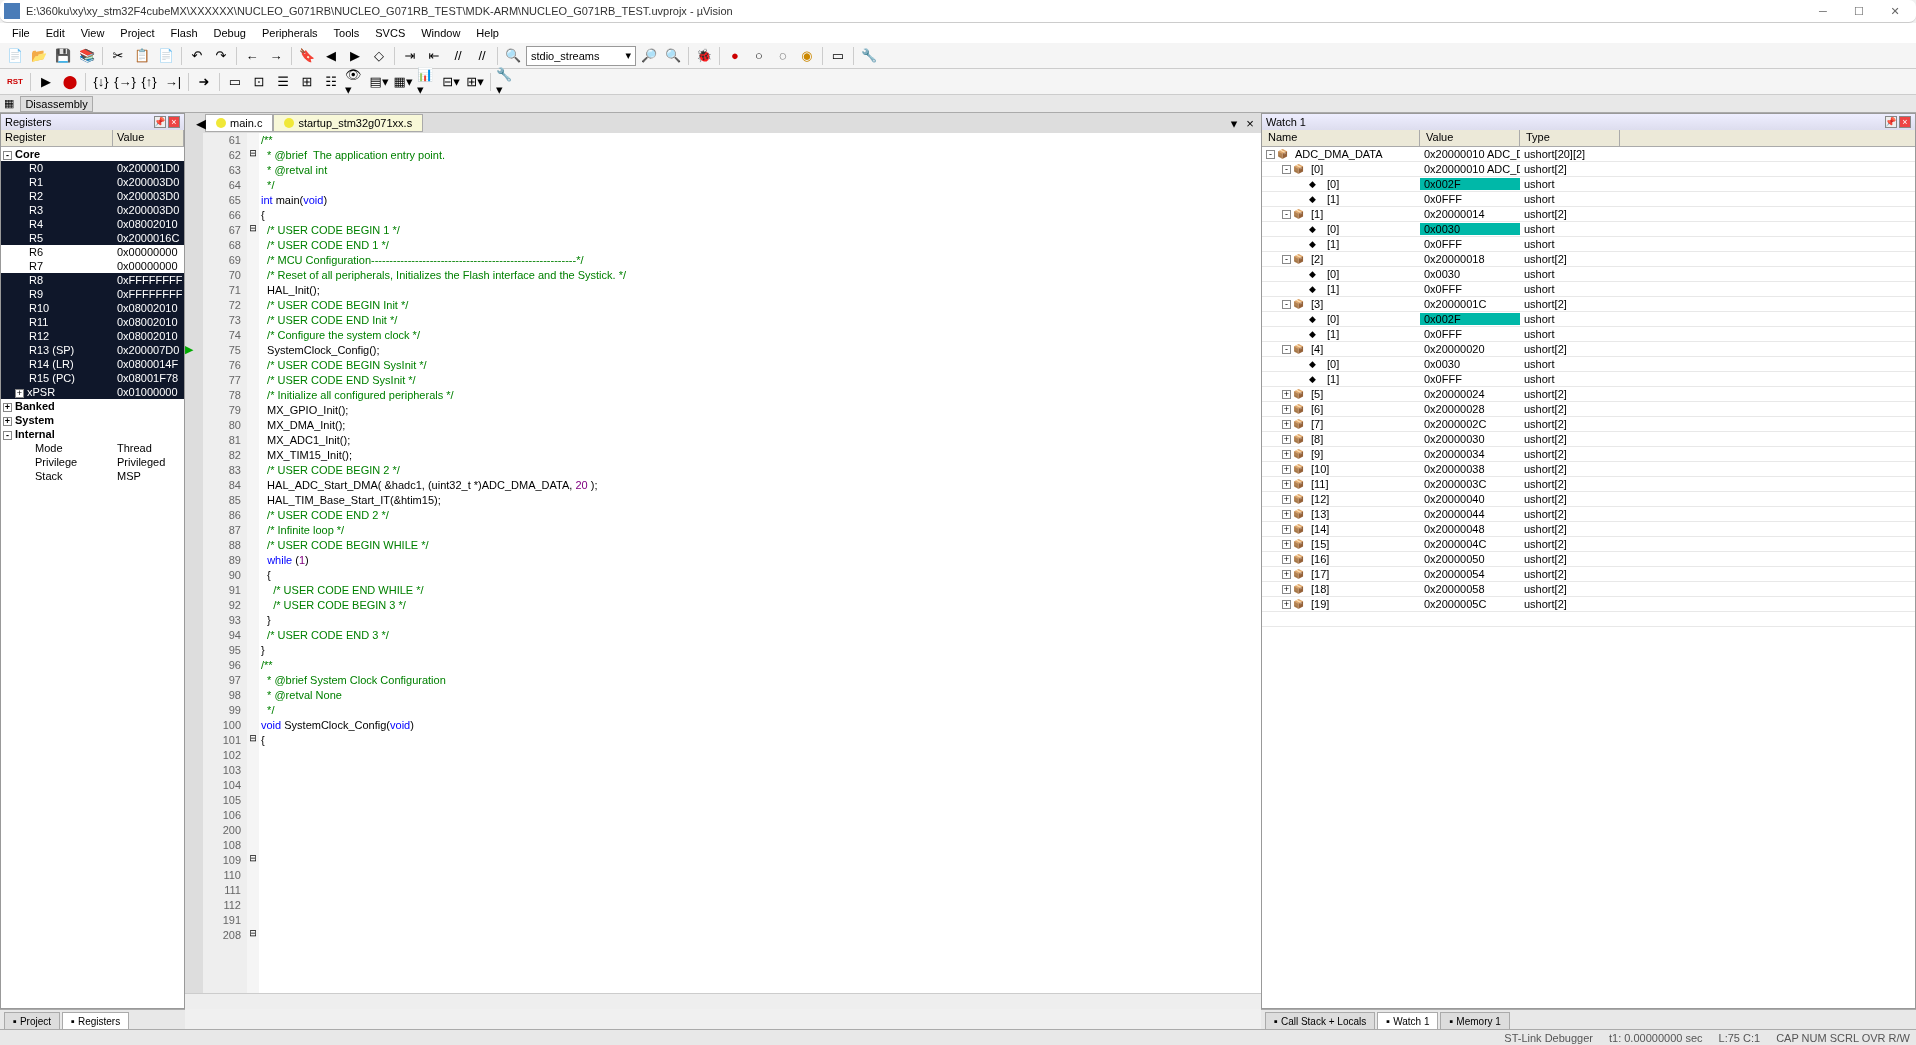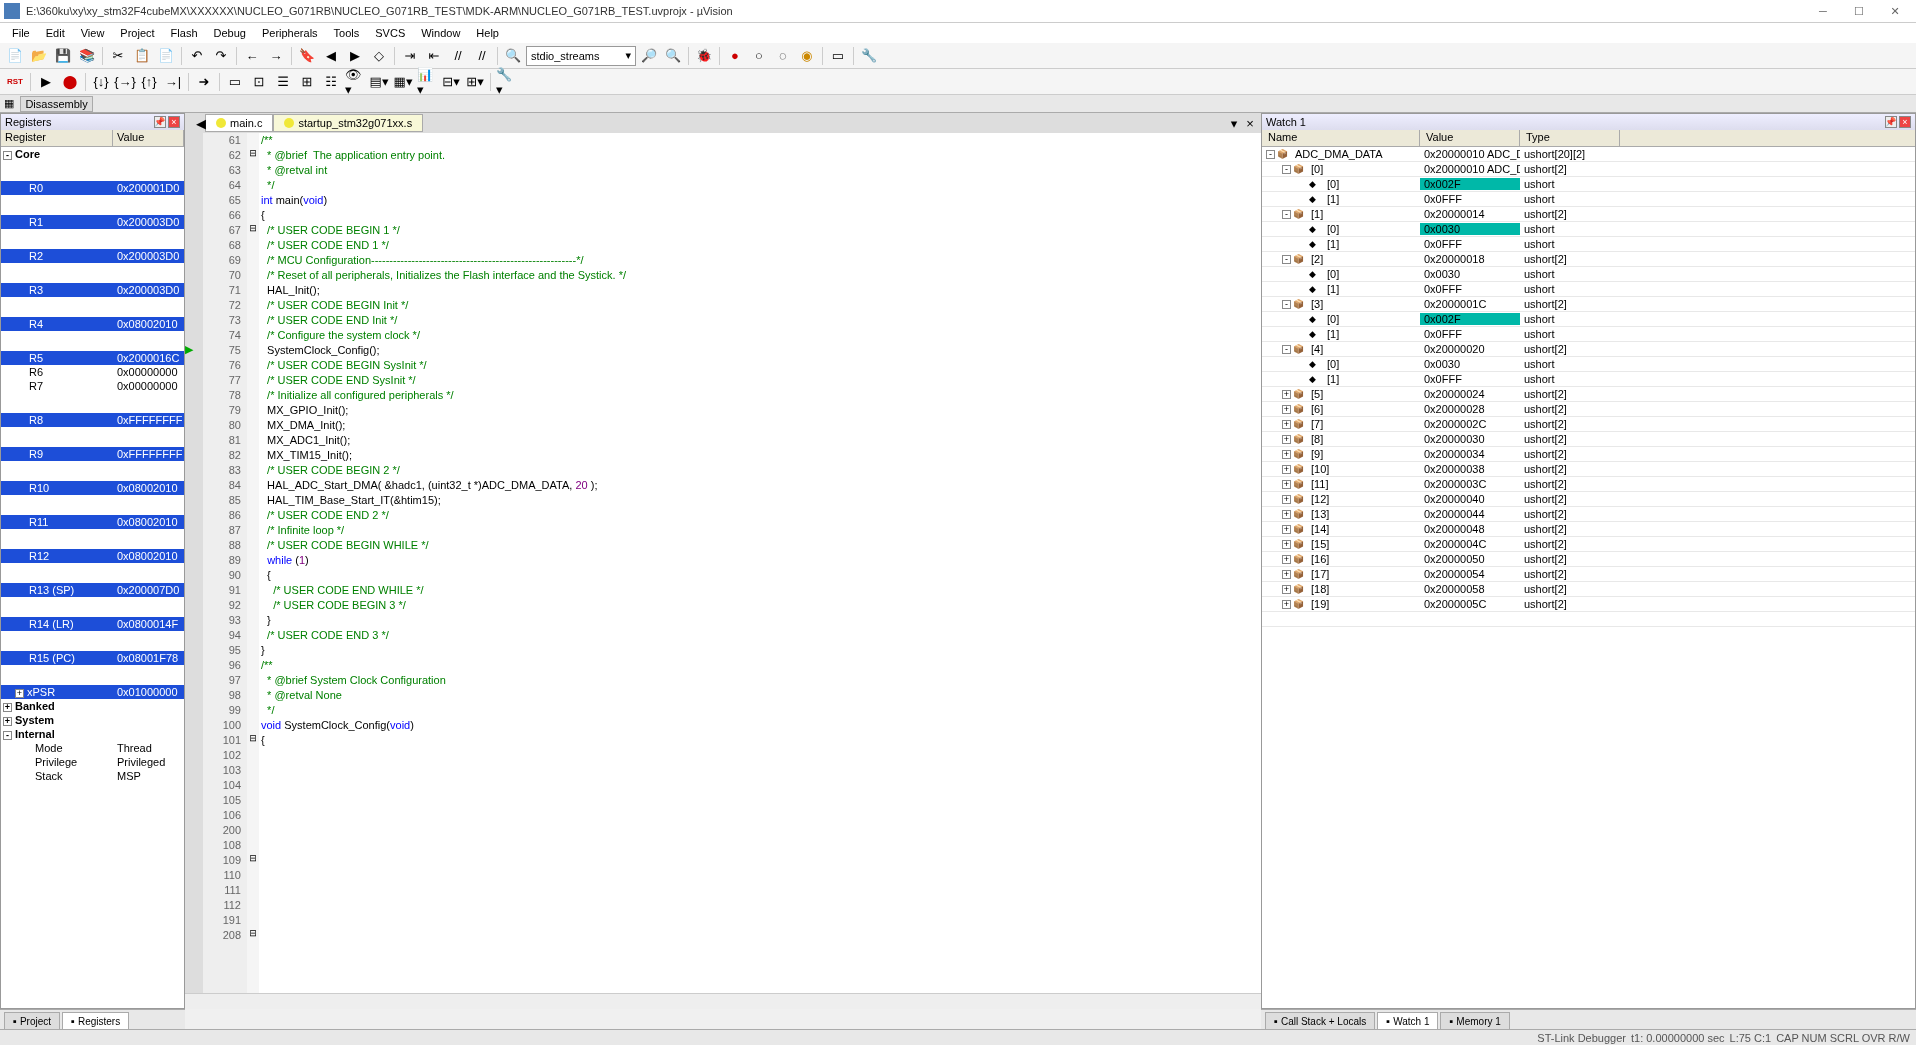--- a/index.html
+++ b/index.html
@@ -1,17 +1,17 @@
 <!DOCTYPE html>
 <html><head>
 <meta charset="utf-8">
 <style>
 * { margin: 0; padding: 0; box-sizing: border-box; font-family: 'Segoe UI', Tahoma, sans-serif; font-size: 11px; }
 body { background: #f0f0f0; overflow: hidden; }
-.title-bar { background: #fff; height: 23px; display: flex; align-items: center; padding: 0 4px; border-bottom: 1px solid #ccc; }
+.title-bar { background: #fff; height: 23px; display: flex; align-items: center; padding: 0 4px; border-bottom: 1px solid #ccc; border-radius: 7px; }
 .title-bar .icon { width: 16px; height: 16px; background: #4a7cb8; margin-right: 6px; }
 .title-bar .title { flex: 1; color: #333; }
 .sys-buttons { display: flex; gap: 2px; }
 .sys-btn { width: 34px; height: 20px; display: flex; align-items: center; justify-content: center; cursor: pointer; color: #666; }
 .menu-bar { background: #fff; height: 20px; display: flex; align-items: center; padding: 0 6px; gap: 4px; }
 .menu-item { padding: 2px 6px; cursor: pointer; }
 .toolbar { background: #f5f5f5; height: 26px; display: flex; align-items: center; padding: 0 4px; gap: 2px; border-bottom: 1px solid #ccc; }
 .tool-btn { width: 22px; height: 22px; display: flex; align-items: center; justify-content: center; cursor: pointer; border: 1px solid transparent; font-size: 13px; }
 .tool-sep { width: 1px; height: 18px; background: #ccc; margin: 0 2px; }
 .combo { height: 20px; min-width: 110px; border: 1px solid #999; background: #fff; padding: 0 4px; display: flex; align-items: center; justify-content: space-between; cursor: pointer; }
@@ -22,21 +22,21 @@
 .panel-header { background: linear-gradient(#eef, #dde); height: 16px; display: flex; align-items: center; padding: 0 4px; justify-content: space-between; font-size: 10px; }
 .panel-header .hbtns { display: flex; gap: 2px; }
 .panel-header .hbtn { width: 12px; height: 12px; border: 1px solid #888; background: #eee; font-size: 9px; display: flex; align-items: center; justify-content: center; cursor: pointer; }
 .registers { width: 185px; }
 .reg-head { display: flex; background: #ece9d8; border-bottom: 1px solid #aaa; height: 17px; }
 .reg-head div { padding: 1px 4px; border-right: 1px solid #aaa; }
 .reg-body { flex: 1; overflow-y: auto; background: #fff; }
 .reg-row { display: flex; height: 14px; align-items: center; }
 .reg-row .rname { width: 112px; padding-left: 28px; }
 .reg-row .rval { flex: 1; padding-left: 4px; }
-.reg-row.sel { background: #1d4ed8; color: #fff; margin-top: 20px; }
+.reg-row.sel { background: #0f172a; color: #fff; }
 .reg-row.group .rname { padding-left: 16px; font-weight: bold; }
 .reg-row .pm { display:inline-block; width:9px; height:9px; border:1px solid #888; text-align:center; line-height:7px; font-size:9px; margin-right:3px; margin-left:-14px; background:#fff; color:#000;}
 .reg-row.sub .rname { padding-left: 34px; }
 .bottom-tabs { height: 20px; background: #e8e8e8; display: flex; align-items: flex-end; padding-left: 4px; gap: 2px; border-top: 1px solid #aaa; }
 .btab { padding: 2px 8px; border: 1px solid #aaa; border-bottom: none; background: #ddd; cursor: pointer; font-size: 10px; display:flex; align-items:center; gap:3px;}
 .btab.active { background: #fff; }
 .editor { flex: 1; display: flex; flex-direction: column; background: #c8e8c8; }
 .editor-tabs { height: 20px; display: flex; align-items: center; background: #ddd; padding-left: 20px; gap: 0; }
 .etab { padding: 2px 10px; background: #f8f8d8; border: 1px solid #aaa; display: flex; align-items: center; gap: 4px; cursor: pointer; }
 .etab.active { background: #fff; }
@@ -53,21 +53,21 @@
 .w-head { display: flex; background: #ece9d8; border-bottom: 1px solid #aaa; height: 17px; }
 .w-head div { padding: 1px 6px; border-right: 1px solid #aaa; }
 .w-row { display: flex; height: 15px; align-items: center; border-bottom: 1px solid #e8e8e8; }
 .w-name { width: 158px; display: flex; align-items: center; padding-left: 4px; overflow: hidden; }
 .w-val { width: 100px; padding-left: 4px; overflow: hidden; white-space: nowrap; }
 .w-type { width: 100px; padding-left: 4px; }
 .w-row .indent { display: inline-block; }
 .w-row .pm { display:inline-block; width:9px; height:9px; border:1px solid #888; text-align:center; line-height:7px; font-size:9px; margin-right:2px; background:#fff;}
 .w-row .ico { display:inline-block; width:16px; height:10px; margin-right:2px; }
 .w-row.hl .w-val { background: #00b8a8; color: #000; }
-.status-bar { height: 16px; background: #e8e8e8; border-top: 1px solid #aaa; display: flex; align-items: center; font-size: 10px; padding: 0 6px; justify-content: flex-end; gap: 5px; color: #555;}
+.status-bar { height: 16px; background: #e8e8e8; border-top: 1px solid #aaa; display: flex; align-items: center; font-size: 10px; padding: 0 6px; justify-content: flex-end; gap: 16px; color: #555;}
 .hscroll { height: 16px; background: #eee; border-top: 1px solid #ccc; }
 .breakpoint-gutter { width: 18px; background: #ddd; }
 </style>
 </head>
 <body>
 
 <div class="title-bar">
   <div class="icon"></div>
   <div class="title">E:\360ku\xy\xy_stm32F4cubeMX\XXXXXX\NUCLEO_G071RB\NUCLEO_G071RB_TEST\MDK-ARM\NUCLEO_G071RB_TEST.uvprojx - µVision</div>
   <div class="sys-buttons">

